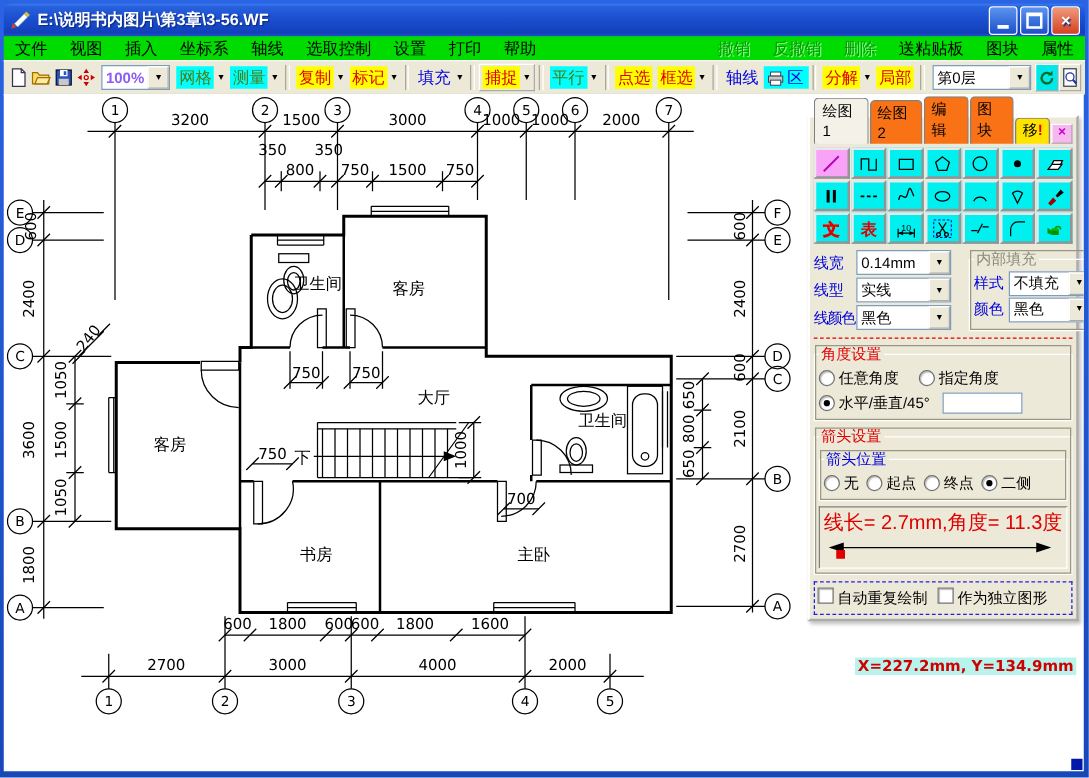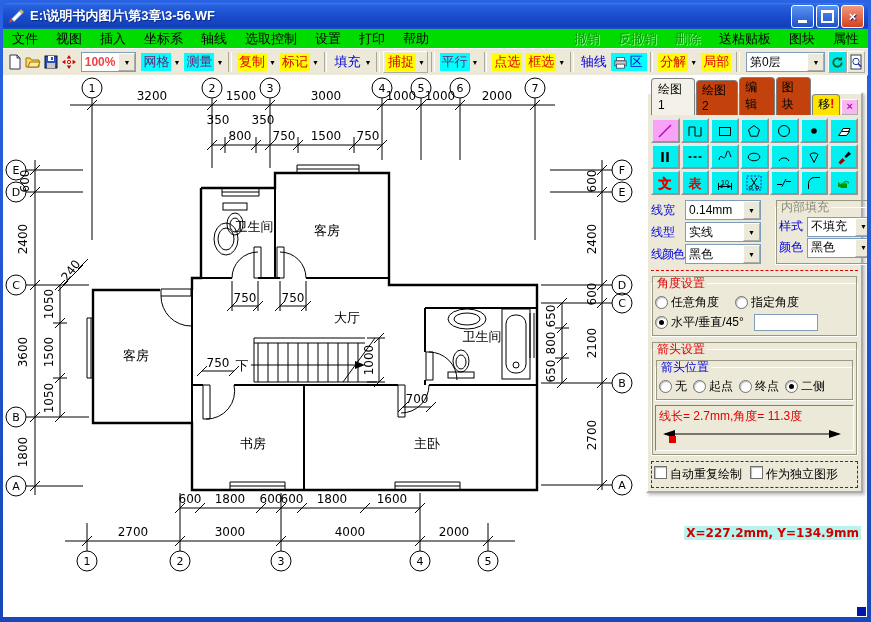--- a/index.html
+++ b/index.html
@@ -27,52 +27,52 @@
   
   #toolbar{position:absolute;left:3px;top:48px;right:3px;height:26px;background:#ece9d8;
     border-top:1px solid #fff;border-bottom:1px solid #aca899;display:flex;align-items:center;
     padding:0 3px;font-size:13px;white-space:nowrap}
   .tbtn{width:22px;height:22px;display:flex;align-items:center;justify-content:center;background:transparent;border:none;padding:0}
   .tbtn.framed{border:1px outset #fff;background:#ece9d8}
   .tbtn.cyanbtn{background:#00e8e8;border:1px outset #fff}
   .sep{width:2px;height:20px;border-left:1px solid #aca899;border-right:1px solid #fff;margin:0 3px}
   .tt{padding:0 2px;display:flex;align-items:center;background:none;border:none;font-size:13px}
   .tt .lbl{padding:0 2px}
-  .cyanbg .lbl{background:#00ffff;color:#701a75}
+  .cyanbg .lbl{background:#00ffff;color:#4d7c0f}
   .yellowbg .lbl{background:#ffff00;color:#e00000}
   .bluetxt .lbl{color:#0000dd}
   .dd{font-size:7px;margin-left:2px;color:#000}
   .snapwrap{border:1px outset #fff;background:#ece9d8;display:flex;align-items:center;padding:1px 2px}
   .combo{display:flex;align-items:center;background:#fff;border:1px solid #7f9db9;height:18px}
   .combo .cv{flex:1;padding:0 3px;font-size:12px;overflow:hidden;white-space:nowrap;text-align:left}
   .combo .cbtn{width:15px;height:16px;background:#ece9d8;border:1px outset #fff;font-size:7px;
     display:flex;align-items:center;justify-content:center}
   #zoomcombo{width:60px;margin:0 3px}
-  #zoomcombo .cv{color:#ef4444;font-weight:bold}
+  #zoomcombo .cv{color:#8b5cf6;font-weight:bold}
   #layercombo{width:95px;margin:0 3px}
   
   #canvas{position:absolute;left:3px;top:75px;right:4px;bottom:5px;background:#fff;overflow:hidden}
   #plan{position:absolute;left:2px;top:0}
   #plan .thin{fill:none;stroke:#000;stroke-width:1}
   #plan .wall{fill:none;stroke:#000;stroke-width:2.4}
   #plan .w2{stroke-width:2}
   #plan .axc{fill:none;stroke:#000;stroke-width:1}
   #plan text{font-family:"DejaVu Sans",sans-serif;fill:#000}
   #plan .axt{font-size:11px;text-anchor:middle}
   #plan .dimt{font-size:12px;text-anchor:middle}
   #plan .roomt{font-size:13px;text-anchor:middle}
   #coords{position:absolute;top:451px;right:6px;background:#b7f4ee;color:#d00000;font-weight:bold;
     font-size:12px;padding:0 2px;font-family:"DejaVu Sans",sans-serif}
   #resizenub{position:absolute;right:1px;bottom:1px;width:9px;height:9px;background:#0018a8}
   
   #panel{position:absolute;left:643px;top:17px;width:207px;background:#ece9d8;
     border:2px outset #fff;padding:1px 3px 3px 3px;font-size:12px;box-shadow:2px 2px 3px rgba(0,0,0,.25)}
   .tabs{display:flex;align-items:flex-end;height:20px}
   .tab{border:1px solid #808080;border-bottom:none;border-radius:4px 4px 0 0;padding:1px 5px 2px 5px;
-    background:#c2410c;font-size:12px;margin-right:1px}
+    background:#f97316;font-size:12px;margin-right:1px}
   .tab.active{font-weight:normal;background:#f4f2e8;padding:2px 6px 3px 6px}
   .tab.move{background:#ffe400}
   .tab .excl{color:#e00000;font-weight:bold}
   .tab-close{margin-left:auto;width:15px;height:14px;background:#f6b8ee;color:#cc00cc;font-weight:bold;
     font-size:11px;text-align:center;line-height:13px;border:1px outset #fff}
   .toolgrid{display:grid;grid-template-columns:repeat(7,1fr);gap:1px;margin:3px 0 4px 0}
   .tool{height:25px;background:#00f0f0;border:2px outset #e8e8e8;display:flex;align-items:center;justify-content:center;padding:0}
   .tool.sel{background:#f8a2f8}
   .props{display:flex;gap:14px}
   .prow{display:flex;align-items:center;height:22px}
@@ -90,21 +90,21 @@
   .bluelegend>legend{color:#0000dd}
   .radio{display:inline-block;width:11px;height:11px;border-radius:50%;background:#fff;
     border:1px solid #707070;box-shadow:inset 1px 1px 1px #bbb;position:relative;flex:none}
   .radio.on::after{content:"";position:absolute;left:3px;top:3px;width:5px;height:5px;border-radius:50%;background:#000}
   .rlbl{margin:0 6px 0 3px;white-space:nowrap}
   .grow{display:flex;align-items:center;height:20px}
   .angleinput{width:62px;height:15px;background:#fff;border:1px solid #7f9db9;margin-left:4px}
   .arrowgroup fieldset{margin:1px 0 3px 0}
   .previewbox{margin-top:4px;border:1px solid #808080;border-right-color:#fff;border-bottom-color:#fff;
     padding:2px 3px 0 3px;background:#ece9d8}
-  .ptext{color:#e00000;font-size:12px;white-space:nowrap}
+  .ptext{color:#e00000;font-size:16px;white-space:nowrap}
   .chk{display:inline-block;width:11px;height:11px;background:#fff;border:1px solid #707070;
     box-shadow:inset 1px 1px 1px #bbb;flex:none}
   .dashedbox{border:1px dashed #2020e0;display:flex;align-items:flex-start;padding:4px 2px;margin-top:5px}
   .dashedbox .rlbl{margin-right:8px}
 </style>
 </head>
 <body>
 
 <div id="titlebar">
   <svg width="18" height="18" viewBox="0 0 18 18">

